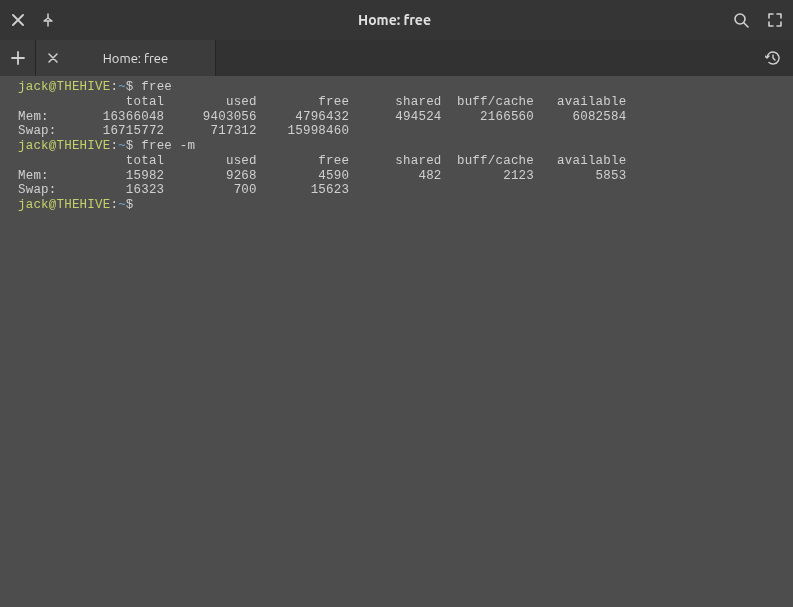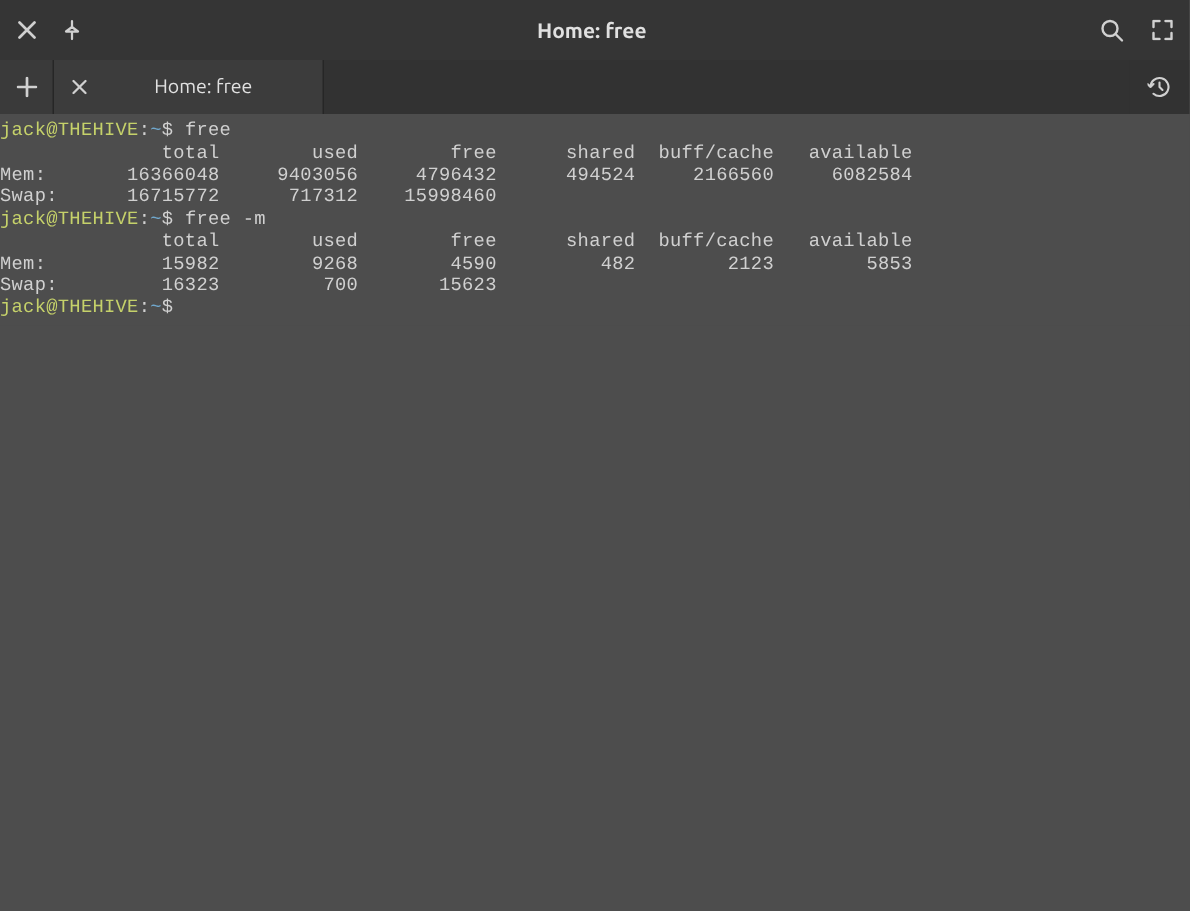--- a/index.html
+++ b/index.html
@@ -93,21 +93,21 @@
       width: 40px;
       display: flex;
       align-items: center;
       justify-content: center;
       background: #323232;
       cursor: pointer;
       color: #d0d0d0;
     }
     .terminal {
       background: #4d4d4d;
-      padding: 4px 0;
+      padding: 4px 18px;
       line-height: 1.18;
       white-space: pre;
       font-size: 12.5px;
       letter-spacing: 0.2px;
     }
     .user { color: #c5d16a; }
     .host { color: #c5d16a; }
     .colon { color: #d0d0d0; }
     .path { color: #70a7cc; }
     .prompt { color: #d0d0d0; }

